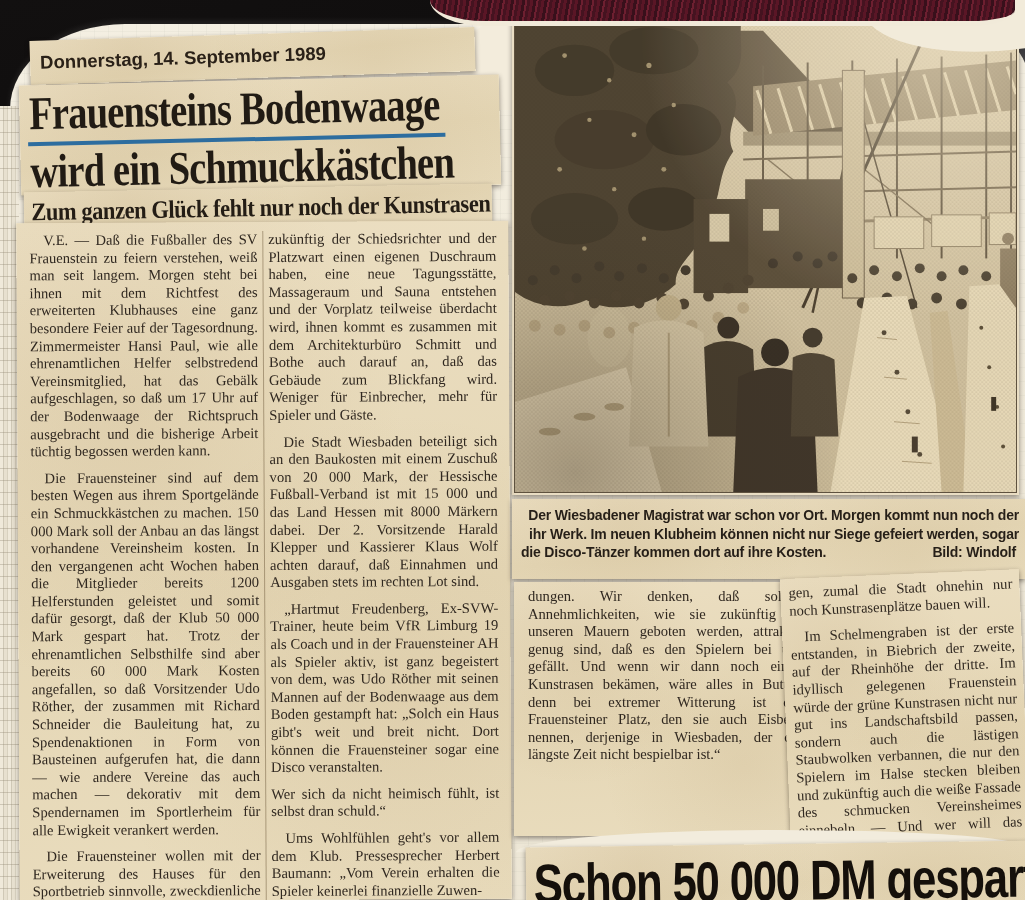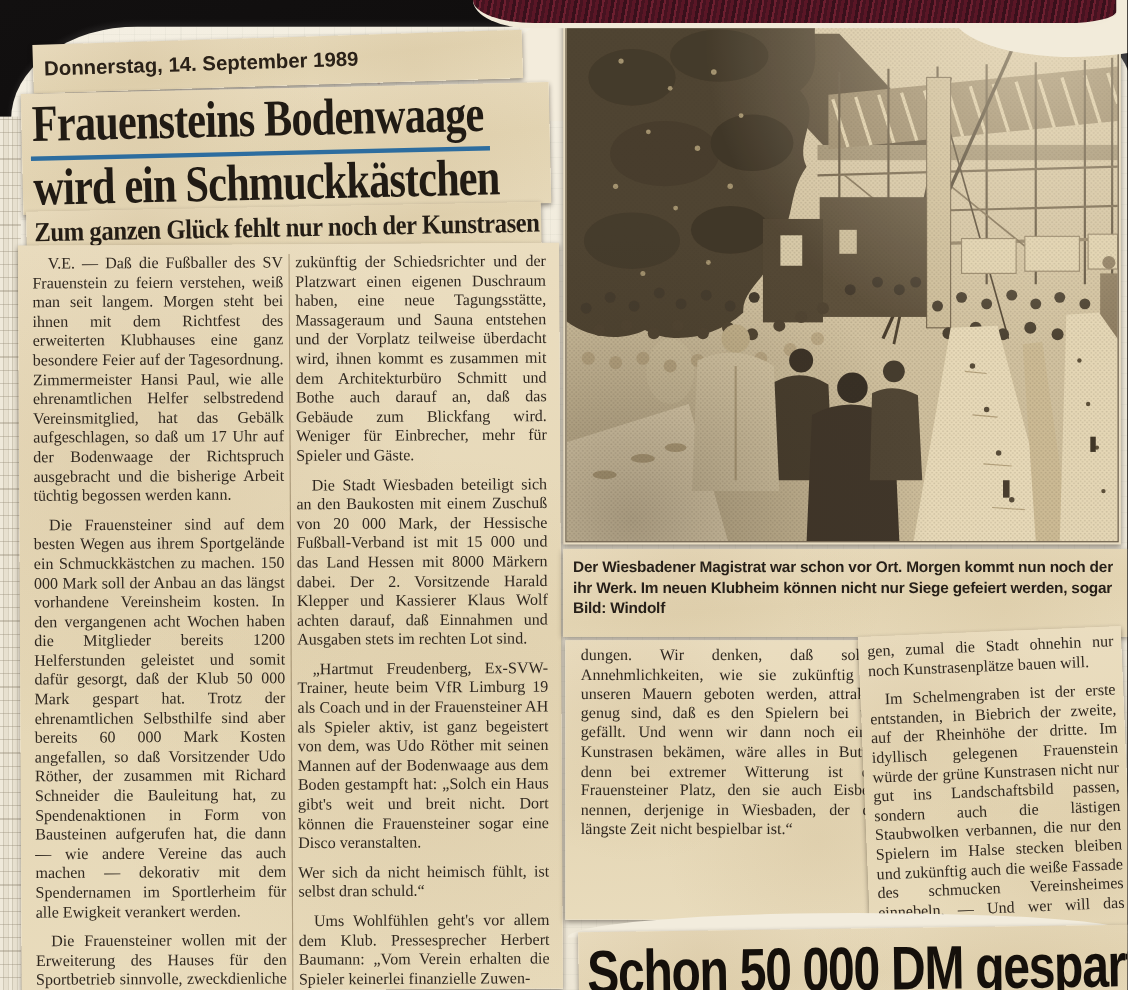--- a/index.html
+++ b/index.html
@@ -57,21 +57,21 @@
   .noindent{text-indent:0;}
 
   .left-clipping{left:18px;top:222px;width:492px;height:678px;transform:rotate(-.3deg);overflow:hidden;}
   .columns{display:flex;padding:9px 10px 0 13px;}
   .colw{width:228px;flex:0 0 auto;}
   .colrule{width:1px;background:rgba(110,90,60,.5);margin:0 5px;flex:0 0 auto;}
 
   .photo-clipping{left:512px;top:8px;width:507px;height:487px;padding:3px;background:#e9ddc3;}
   .photo-clipping svg{display:block;width:100%;height:100%;outline:1px solid #5f523f;}
 
-  .caption-strip{left:512px;top:499px;width:513px;height:80px;padding:7px 6px 0 9px;overflow:hidden;}
+  .caption-strip{left:512px;top:499px;width:513px;height:80px;padding:7px 6px 0 9px;overflow:hidden;text-align:right;}
   .cap-line{font:700 14px/18.5px "Liberation Sans",sans-serif;letter-spacing:-.2px;
       white-space:nowrap;color:#261f18;}
   .cap-last{display:flex;justify-content:space-between;padding-right:3px;}
 
   .col3-clipping{left:514px;top:582px;width:295px;height:254px;padding:6px 7px 0 14px;overflow:hidden;}
   .col4-clipping{left:786px;top:574px;width:239px;height:296px;padding:6px 7px 0 8px;
       transform:rotate(-2.4deg);overflow:hidden;}
 
   .white-sliver{position:absolute;left:516px;top:830px;width:509px;height:20px;background:#f2ecdd;
       border-radius:45% 55% 0 0/100% 100% 0 0;transform:rotate(-.5deg);}
@@ -335,20 +335,21 @@
         <p class="para noindent">Wer sich da nicht heimisch fühlt, ist selbst dran schuld.“</p>
         <p class="para">Ums Wohlfühlen geht's vor allem dem Klub. Pressesprecher Herbert Baumann: „Vom Verein erhalten die Spieler keinerlei finanzielle Zuwen-</p>
       </div>
     </div>
   </div>
 
   <div class="clip caption-strip">
     <div class="cap-line">Der Wiesbadener Magistrat war schon vor Ort. Morgen kommt nun noch der</div>
     <div class="cap-line">ihr Werk. Im neuen Klubheim können nicht nur Siege gefeiert werden, sogar</div>
     <div class="cap-line cap-last">
+      <span>die Disco-Tänzer kommen dort auf ihre Kosten.</span>
       <span>Bild: Windolf</span>
     </div>
   </div>
 
   <div class="clip col3-clipping bodytext">
     <p class="para noindent">dungen. Wir denken, daß solche Annehmlichkeiten, wie sie zukünftig in unseren Mauern geboten werden, attraktiv genug sind, daß es den Spielern bei uns gefällt. Und wenn wir dann noch einen Kunstrasen bekämen, wäre alles in Butter, denn bei extremer Witterung ist der Frauensteiner Platz, den sie auch Eisberg nennen, derjenige in Wiesbaden, der die längste Zeit nicht bespielbar ist.“</p>
   </div>
 
   <div class="clip col4-clipping bodytext">
     <p class="para noindent">gen, zumal die Stadt ohnehin nur noch Kunstrasenplätze bauen will.</p>

